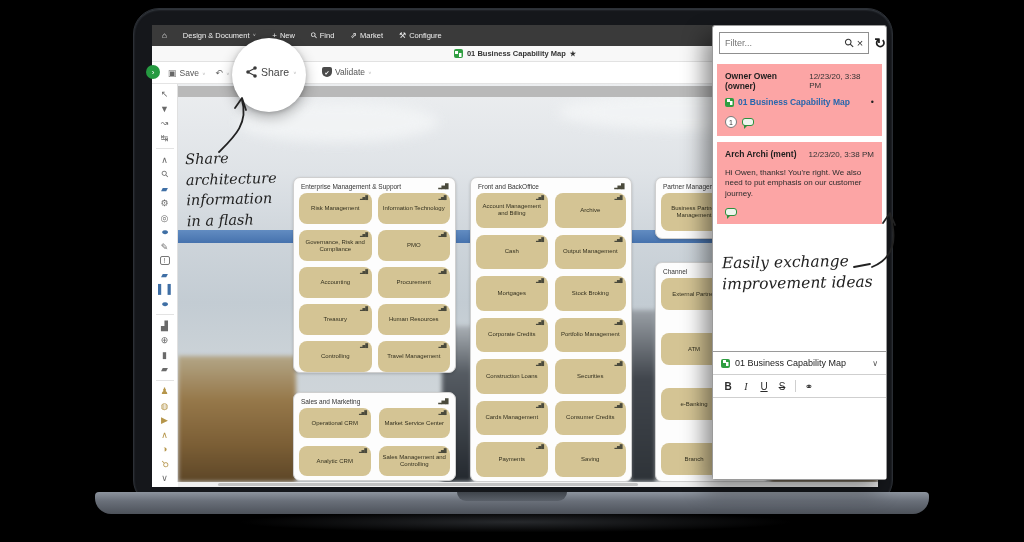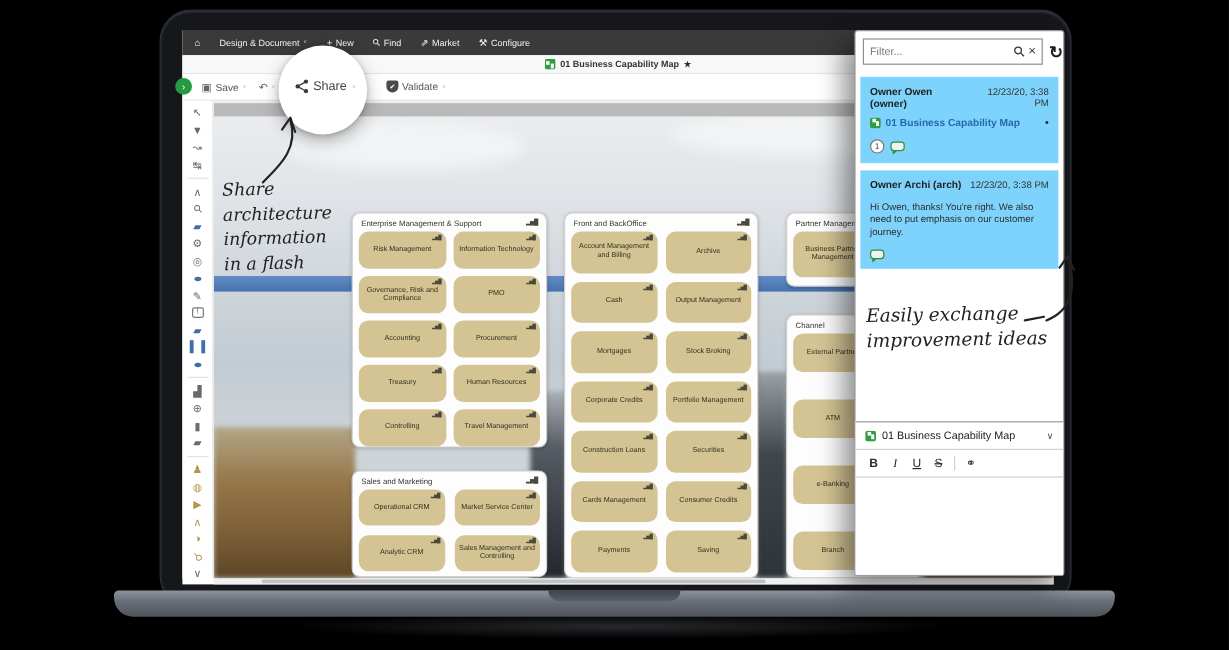--- a/index.html
+++ b/index.html
@@ -125,24 +125,24 @@
     background:#fff; border:1px solid #9a9a9a; border-radius:3px;
     box-shadow:-8px 10px 22px rgba(0,0,0,.45); z-index:10; }
   .filter-row { display:flex; align-items:center; gap:5px; padding:6px 5px 4px 6px; }
   .filter-box { flex:1; height:22px; border:1px solid #8f8f8f; background:#fff;
     display:flex; align-items:center; padding:0 5px; }
   .filter-box input { border:none; outline:none; flex:1; font-size:9px; color:#444;
     font-family:"Liberation Sans", sans-serif; min-width:0; background:transparent; }
   .fi-ic { font-size:11px; color:#333; margin-left:3px; }
   .fi-search { transform:rotate(-45deg); font-size:12px; }
   .refresh-ic { font-size:14px; font-weight:bold; color:#1c1c1c; }
-  .comment-card { background:#7dd3fc; margin:6px 4px 0 4px; padding:7px 8px 8px 8px; }
+  .comment-card { background:#fca5a5; margin:6px 4px 0 4px; padding:7px 8px 8px 8px; }
   .cc-head { display:flex; justify-content:space-between; align-items:baseline; }
   .cc-author { font-size:8.5px; font-weight:bold; color:#1e1e1e; }
-  .cc-time { font-size:8px; color:#333;text-align:right; }
+  .cc-time { font-size:8px; color:#333; }
   .cc-linkrow { display:flex; align-items:center; gap:4px; margin-top:6px; }
   .cc-link { font-size:8.5px; font-weight:bold; color:#2767ad; }
   .cc-dot { margin-left:auto; font-size:9px; color:#222; }
   .cc-body { font-size:8px; color:#2d2d2d; line-height:1.3; margin-top:9px; }
   .cc-foot { display:flex; align-items:center; gap:5px; margin-top:9px; }
   .badge { width:12px; height:12px; border:1px solid #7a7a7a; border-radius:50%;
     background:#fff; font-size:7px; color:#333; display:flex; align-items:center; justify-content:center; }
   .bubble-icon { position:relative; width:12px; height:8px; border:1.6px solid #2f8f3f;
     border-radius:3px; background:#eef5ee; }
   .bubble-icon::after { content:""; position:absolute; left:1px; bottom:-4px;
@@ -492,21 +492,21 @@
         <span class="cc-dot">•</span>
       </div>
       <div class="cc-foot">
         <span class="badge">1</span>
         <span class="bubble-icon"></span>
       </div>
     </div>
 
     <div class="comment-card">
       <div class="cc-head">
-        <span class="cc-author">Owner Archi (arch)</span>
+        <span class="cc-author">Arch Archi (ment)</span>
         <span class="cc-time">12/23/20, 3:38 PM</span>
       </div>
       <div class="cc-body">Hi Owen, thanks! You're right. We also need to put emphasis on our customer journey.</div>
       <div class="cc-foot">
         <span class="bubble-icon"></span>
       </div>
     </div>
 
     <div class="editor">
       <div class="ed-title">

